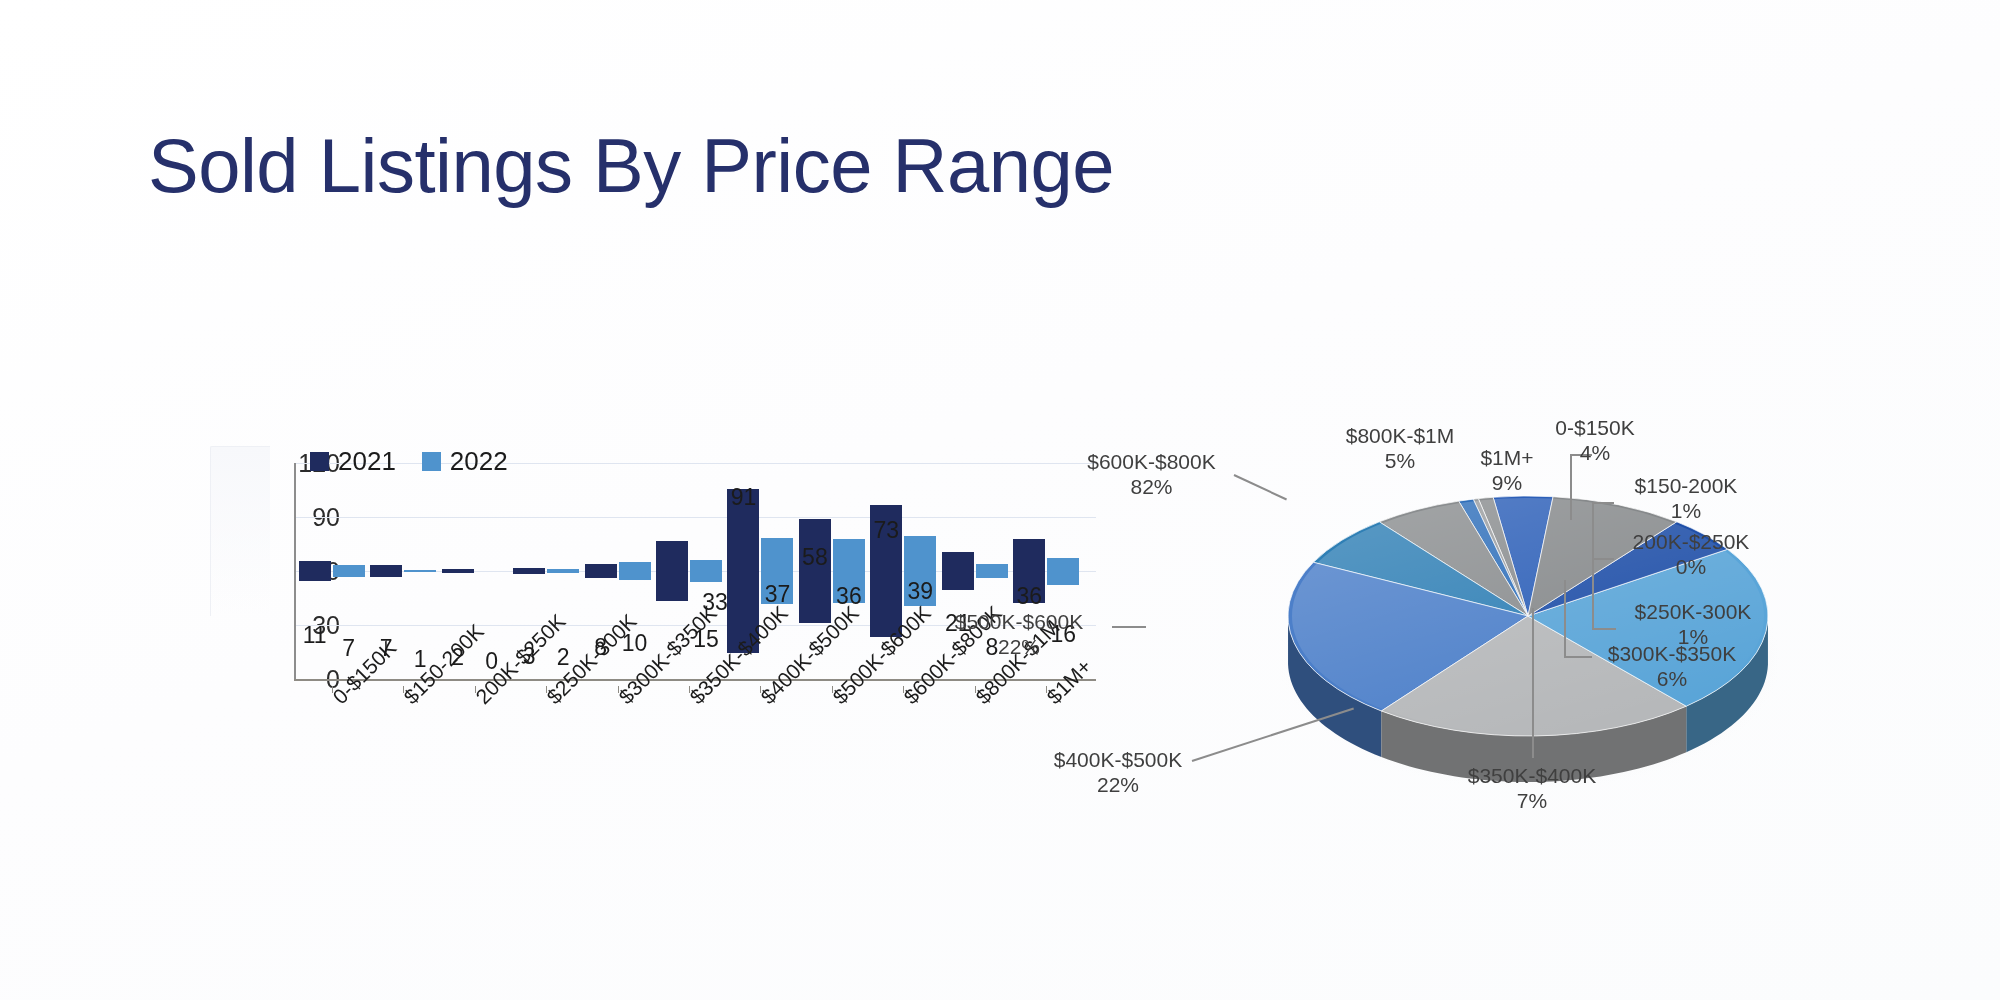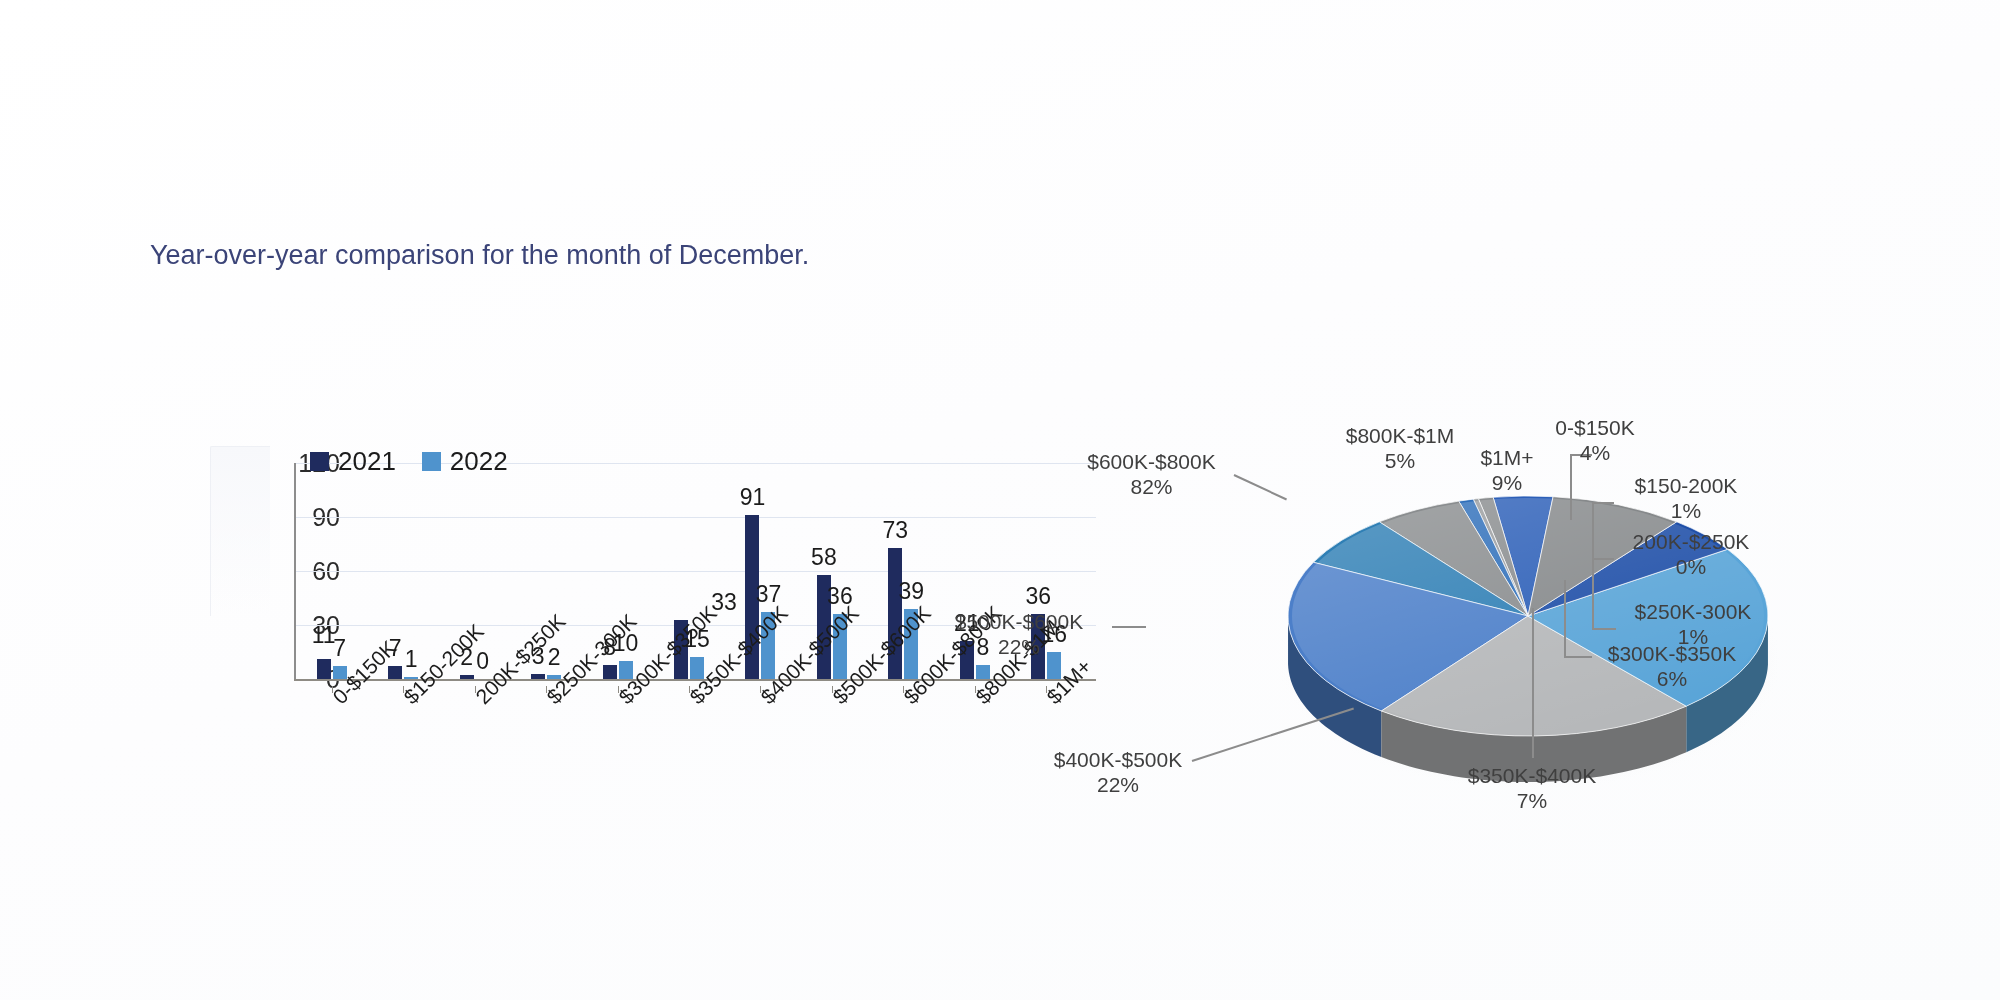--- a/index.html
+++ b/index.html
@@ -82,23 +82,23 @@
   }
   .bc-group {
     position: relative;
     height: 100%;
     flex: 1 1 0;
     display: flex; align-items: flex-end; justify-content: center;
     gap: 2px;
   }
   .bc-bar-wrap {
     position: relative;
-    width: 14px;
+    width: 32px;
     height: 100%;
-    display: flex; flex-direction: column; justify-content: flex-end;
+    display: flex; flex-direction: column; justify-content: center;
   }
   .bc-bar { width: 100%; }
   .bc-bar.y2021 { background: #1f2b5e; }
   .bc-bar.y2022 { background: #4f93cd; }
   .bc-val {
     position: absolute; left: 50%; transform: translateX(-50%);
     font-size: 23px; color: #1b1b1b; white-space: nowrap;
   }
 
   #bc-xlabels {
@@ -134,21 +134,21 @@
     white-space: nowrap;
   }
   .pie-label .pct { display: block; }
   .leader { position: absolute; background: #8c8c8c; }
 </style>
 </head>
 <body>
 
 <div id="slide">
 
-  <div id="page-subtitle">Year-over-year comparison for the month of December.</div>
+  <div id="page-title">Sold Listings By Price Range</div>
 
   <div id="bar-chart">
     <div class="bc-plotframe"></div>
 
     <div id="bc-axis-area">
 
       <div class="bc-ylabel" style="top:17px">120</div>
       <div class="bc-ylabel" style="top:71px">90</div>
       <div class="bc-ylabel" style="top:125px">60</div>
       <div class="bc-ylabel" style="top:179px">30</div>

